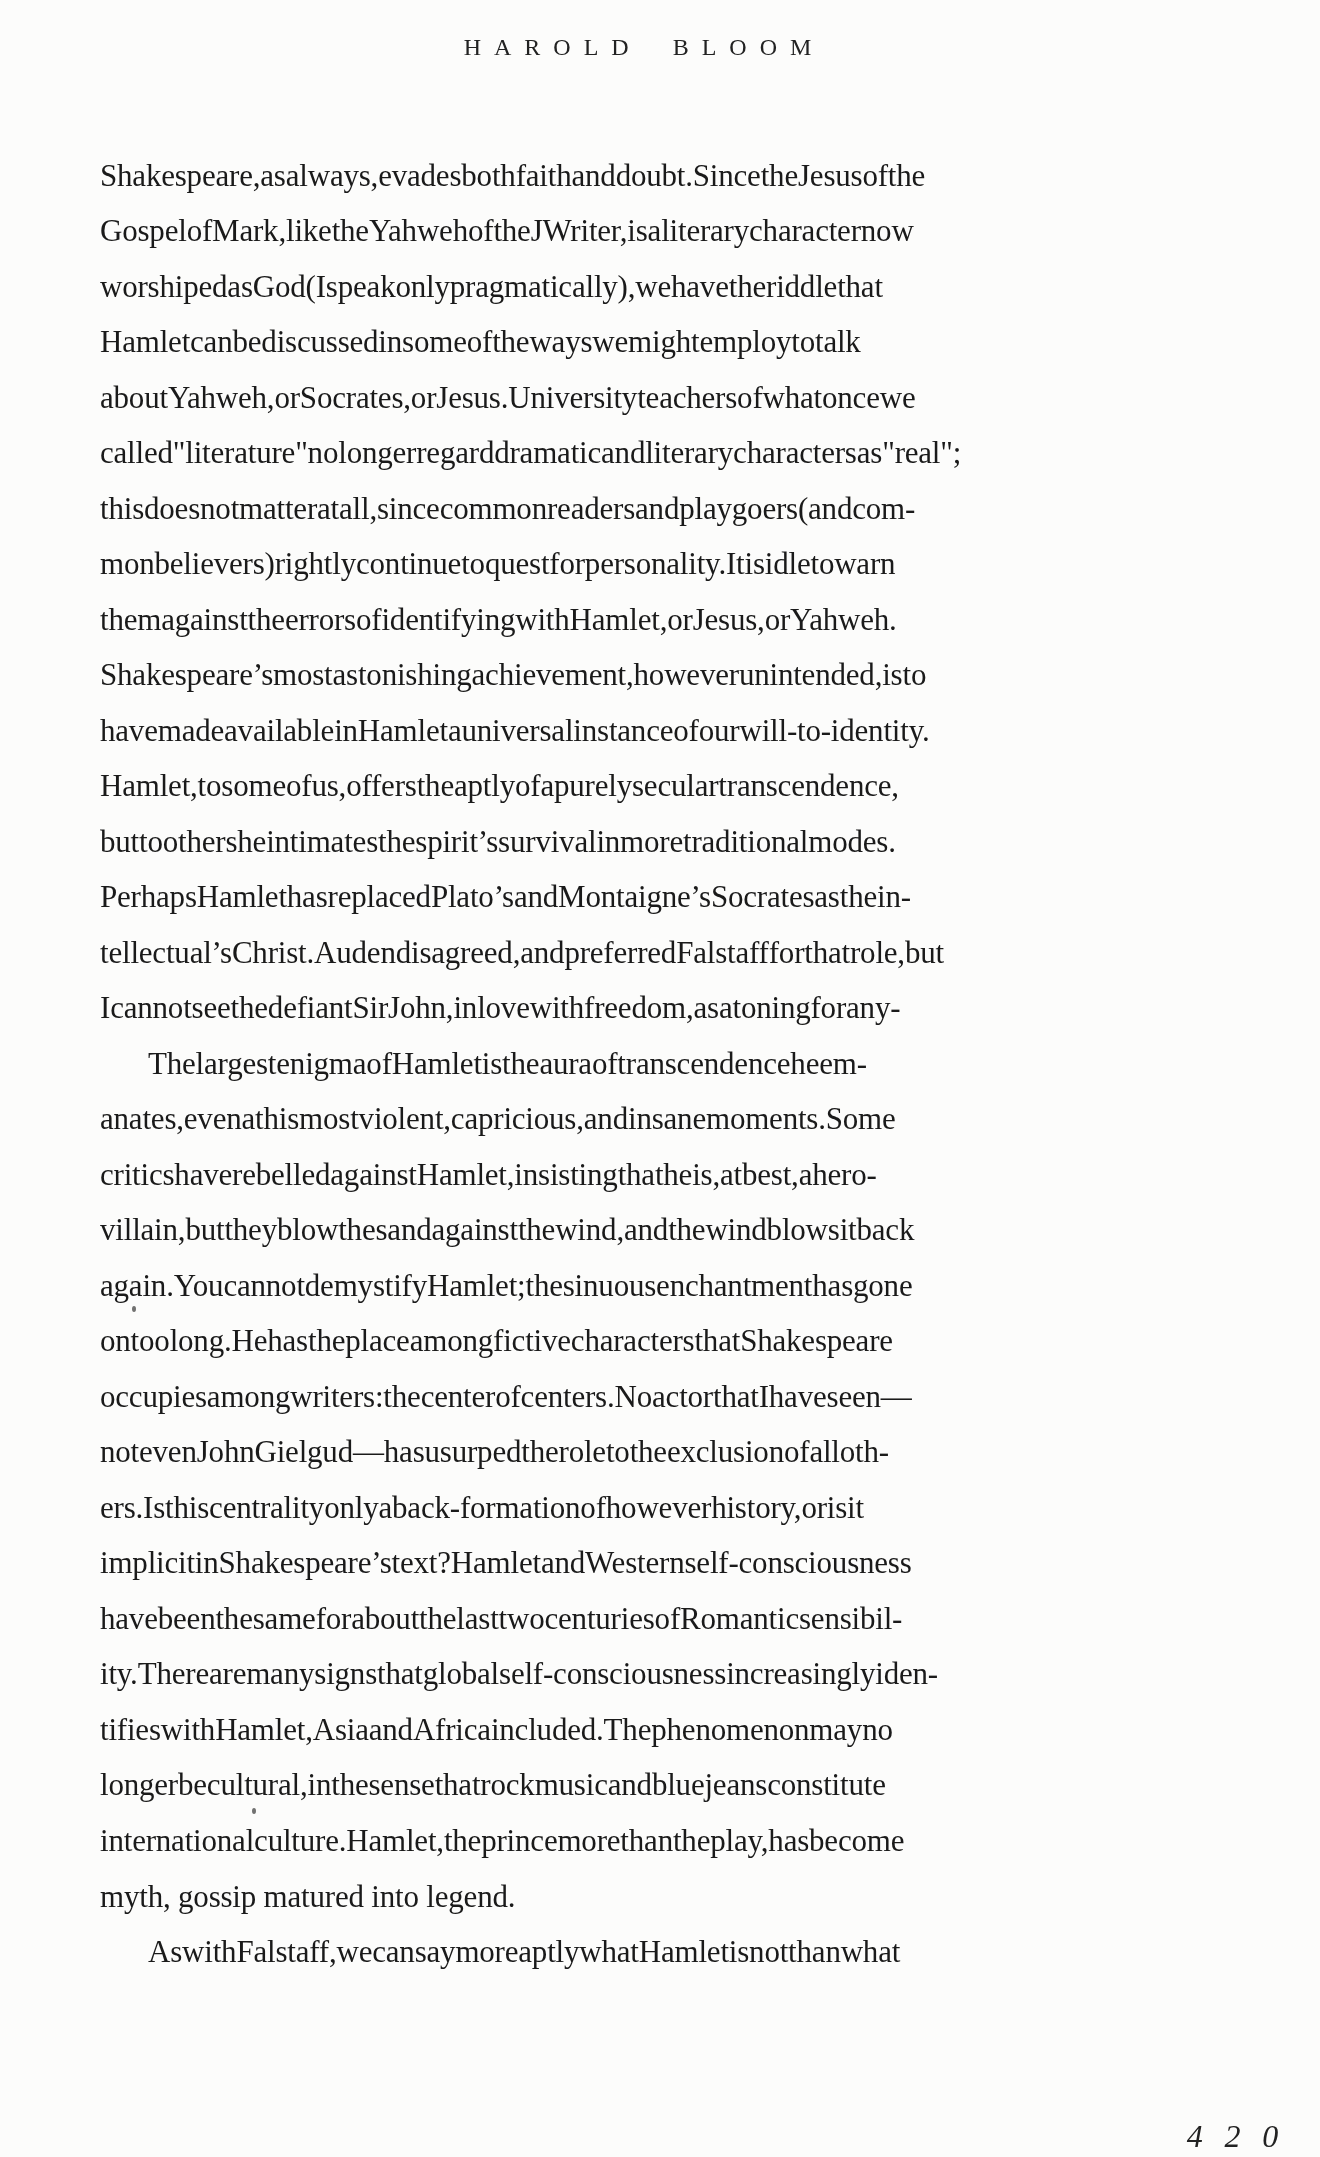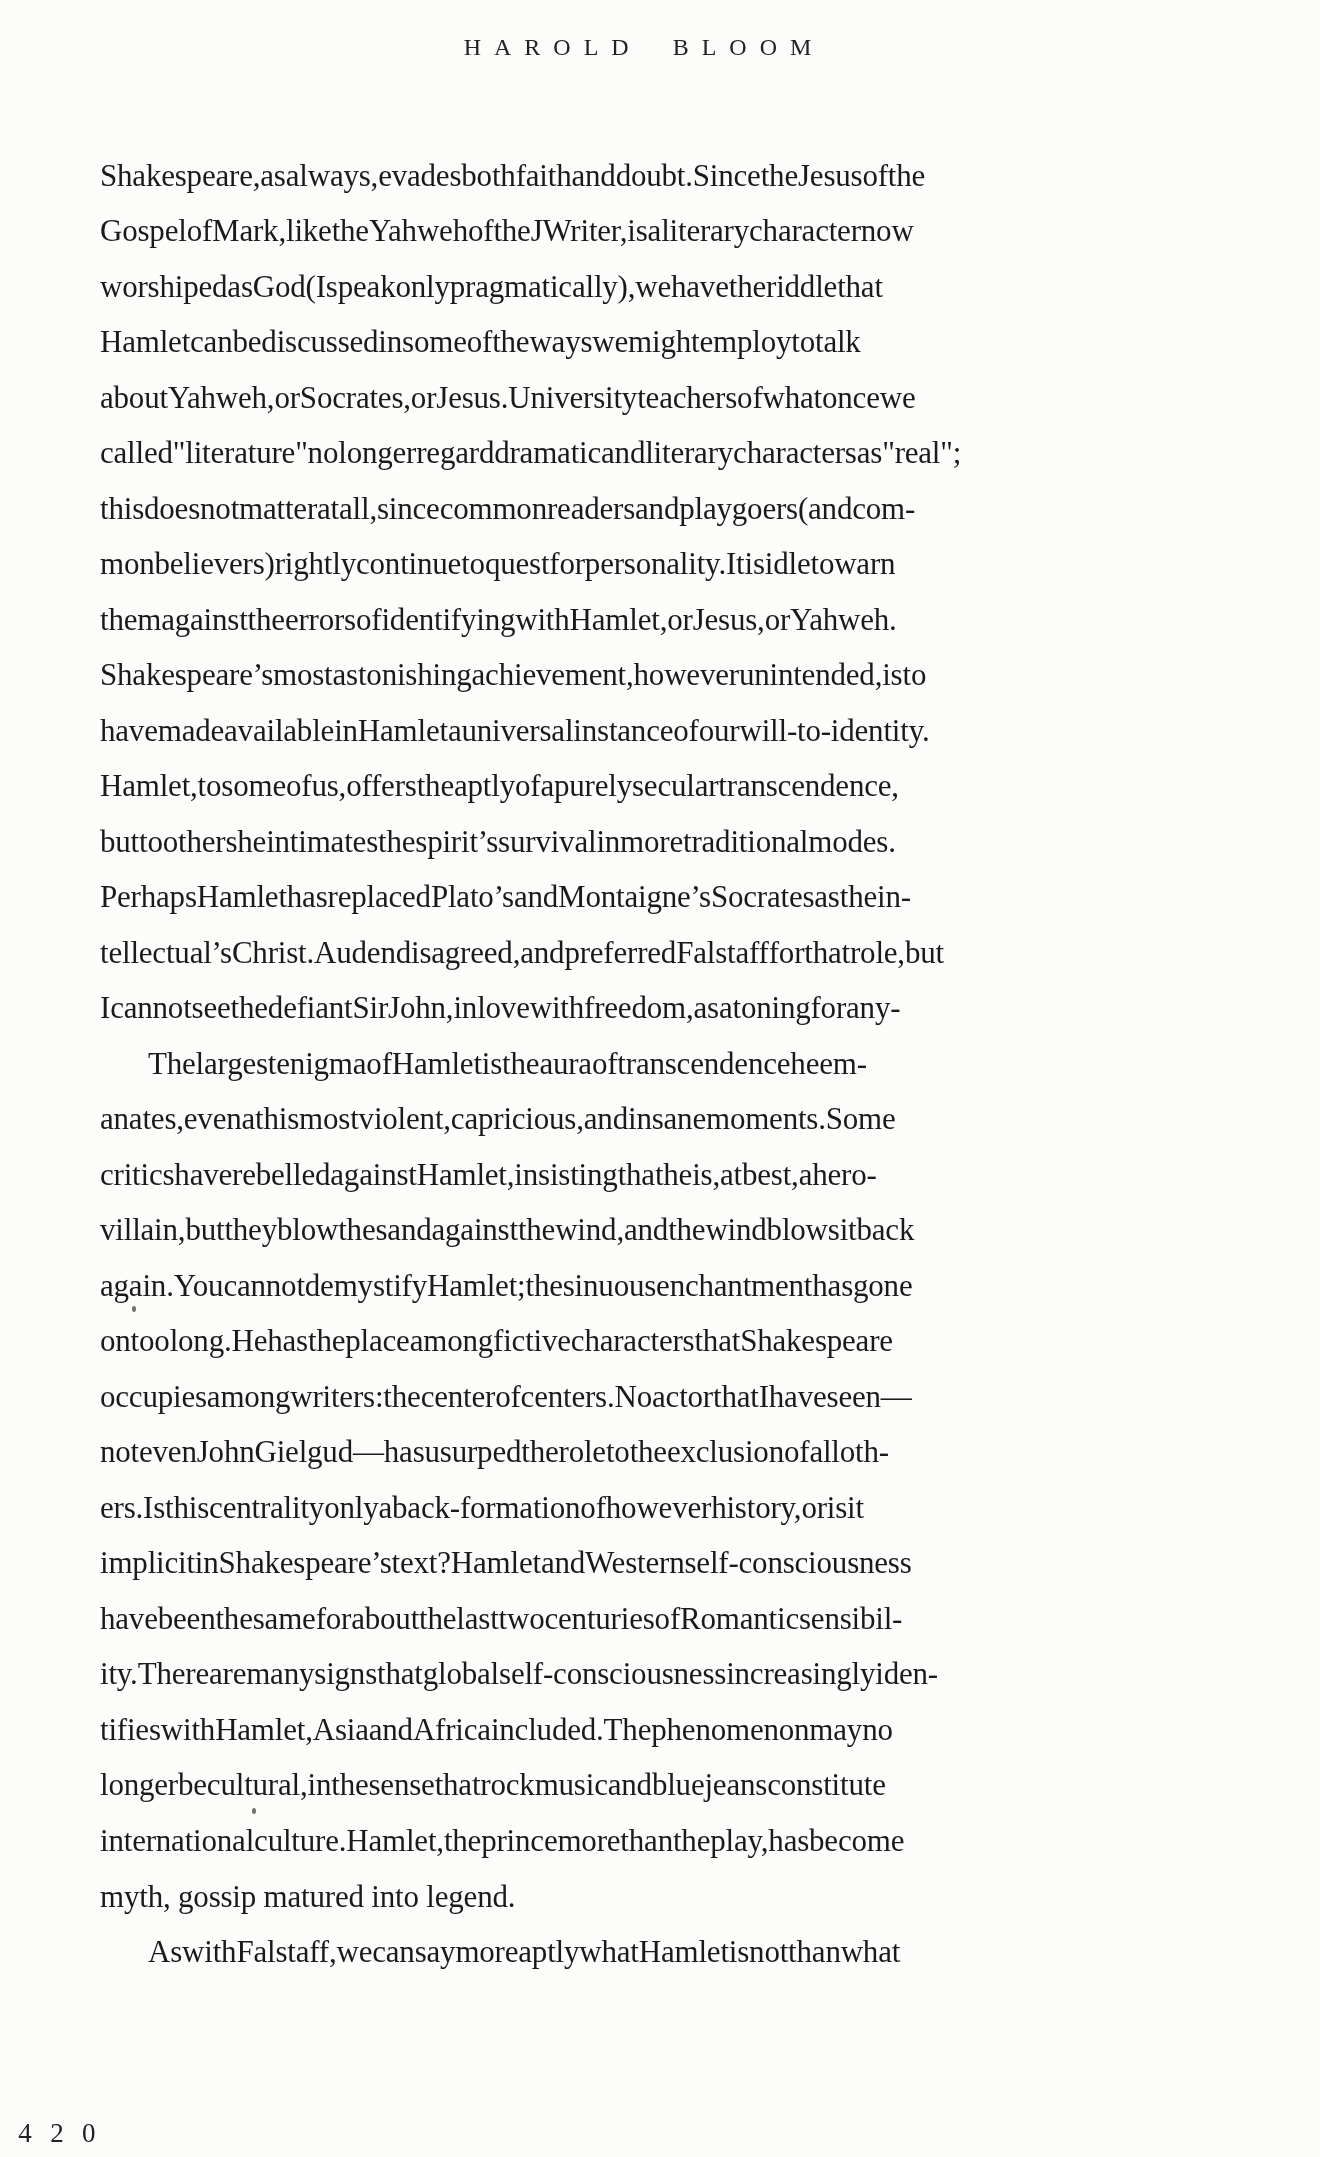--- a/index.html
+++ b/index.html
@@ -45,25 +45,26 @@
   }
   .line:not(.j) { line-height: 55.5px; }
   .line.ind { padding-left: 48px; }
   .line span { white-space: pre; }
   
   .folio {
     position: absolute;
     top: 2118px;
     left: 0;
     width: 1300px;
-    text-align: left;
-    font-size: 27px;
+    text-align: right;
+    font-size: 32px;
     letter-spacing: 0.68em;
     text-indent: 0.68em; 
     color: #222;
+    font-style: italic;
   }
   
   .edge-shadow {
     position: absolute;
     top: 0; right: 0;
     width: 28px; height: 100%;
     background: linear-gradient(to right,
       rgba(0,0,0,0) 0%,
       rgba(0,0,0,0.035) 55%,
       rgba(0,0,0,0.075) 88%,

